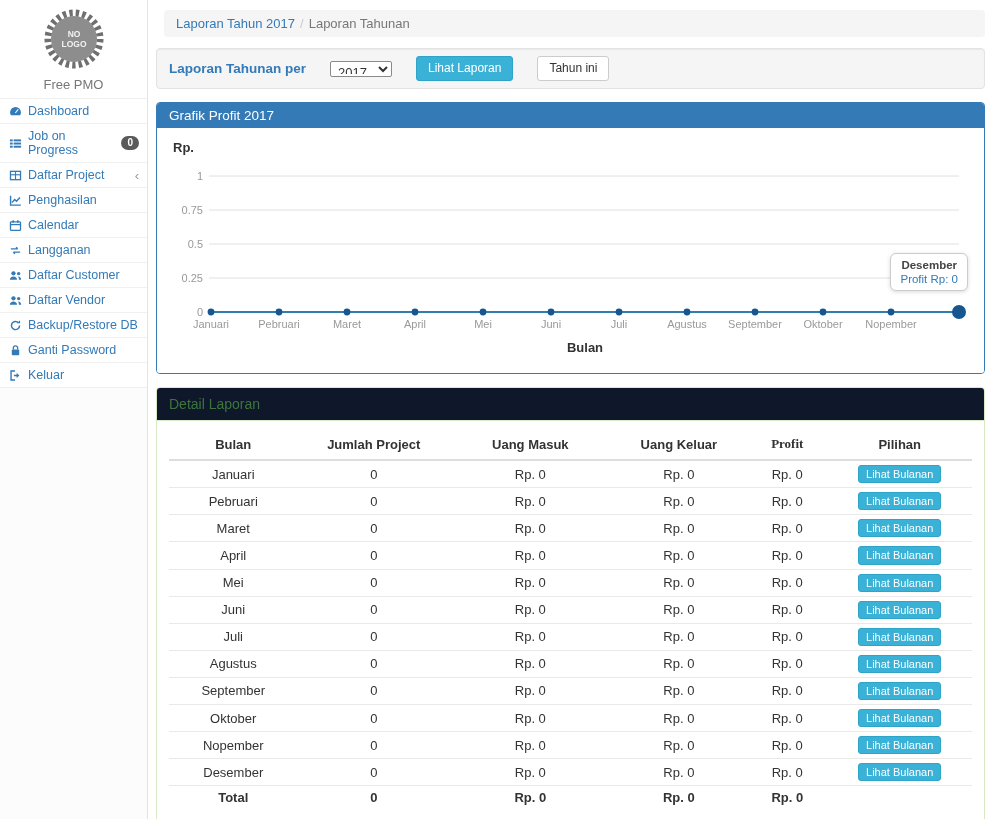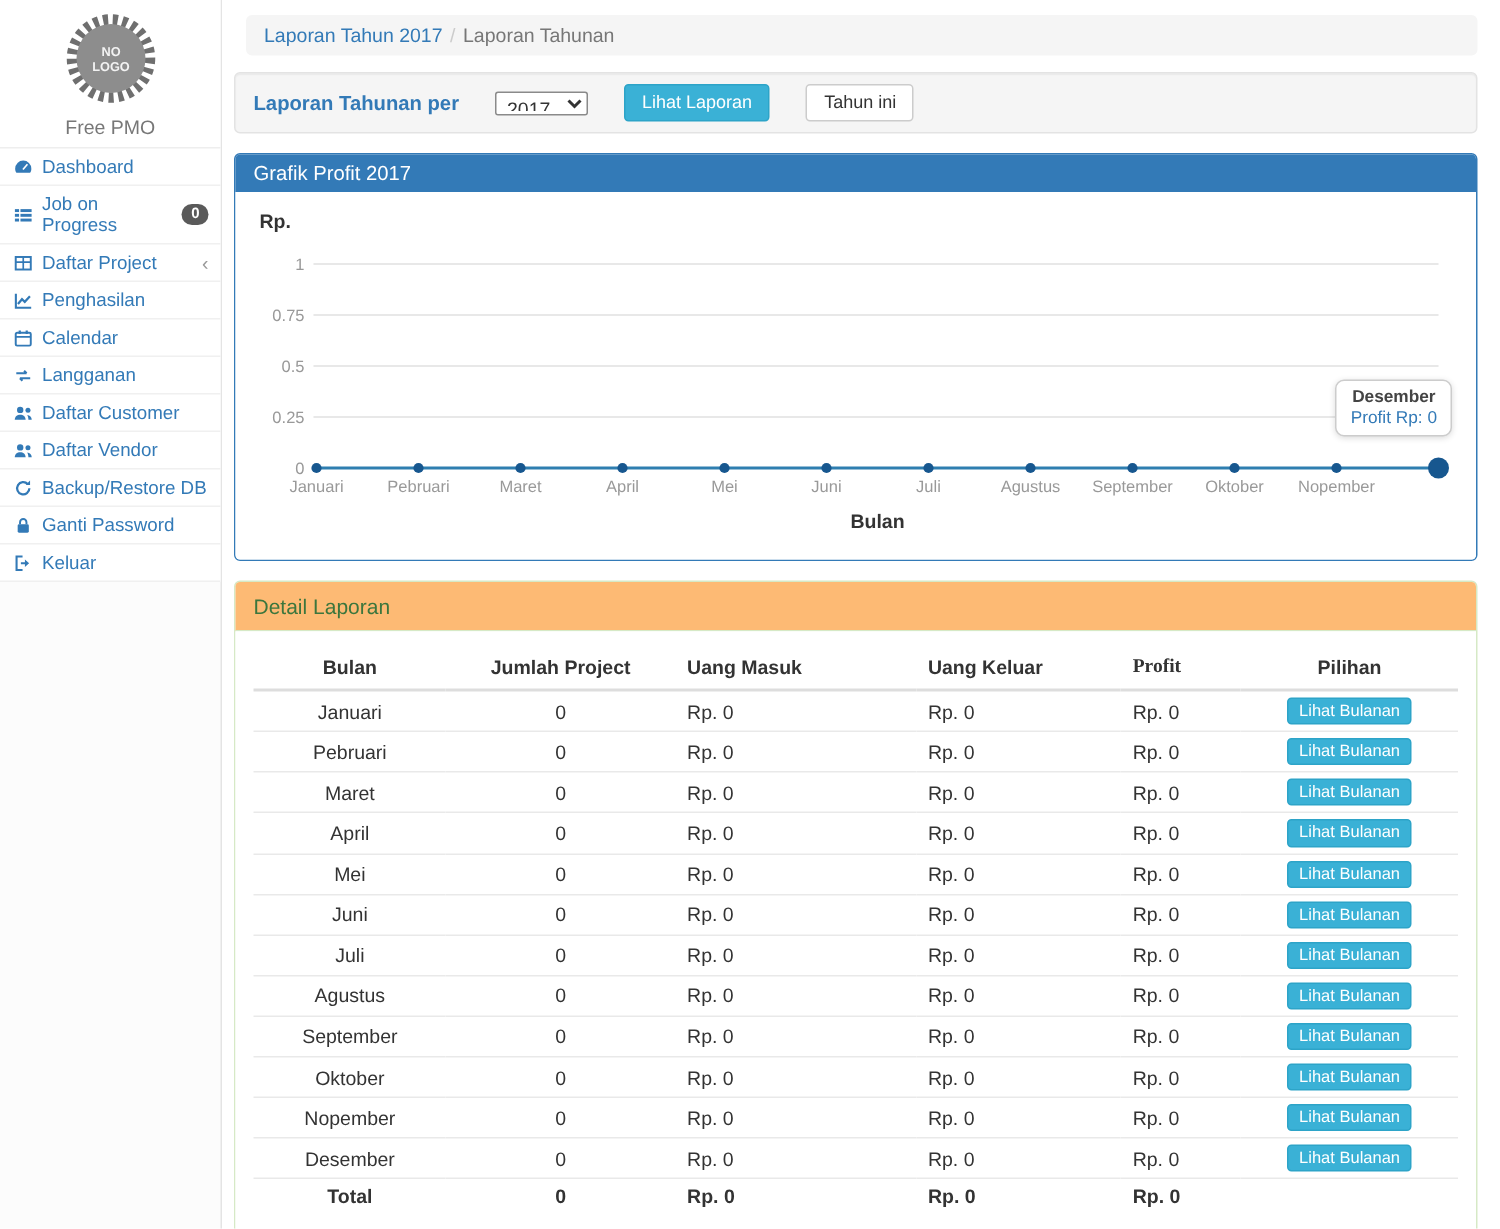--- a/index.html
+++ b/index.html
@@ -37,27 +37,27 @@
   .panel-primary { border:1px solid #337ab7; }
   .panel-primary > .panel-heading { background:#337ab7; color:#fff; padding:5px 12px; font-size:13.5px; border-radius:3px 3px 0 0; }
   .panel-primary > .panel-body { padding:8px 10px 6px; position:relative; background:#fff; border-radius:0 0 3px 3px; }
   .chart-tooltip { position:absolute; right:16px; top:125px; background:#fff; border:1px solid #ccc; border-radius:6px;
                    box-shadow:0 1px 4px rgba(0,0,0,.15); padding:5px 9px; text-align:center; z-index:5; }
   .chart-tooltip .tt-title { font-weight:bold; color:#444; font-size:11.5px; }
   .chart-tooltip .tt-value { color:#337ab7; font-size:11.5px; margin-top:2px; }
 
   
   .panel-success { border:1px solid #d6e9c6; }
-  .panel-success > .panel-heading { background:#fdba74; color:#3c763d; padding:8px 12px; font-size:14px; border-bottom:1px solid #d6e9c6; border-radius:3px 3px 0 0; }
+  .panel-success > .panel-heading { background:#0f172a; color:#3c763d; padding:8px 12px; font-size:14px; border-bottom:1px solid #d6e9c6; border-radius:3px 3px 0 0; }
   .panel-success > .panel-body { padding:8px 12px 16px; background:#fff; border-radius:0 0 3px 3px; }
   table.report { width:100%; border-collapse:collapse; font-size:13px; }
   table.report th { padding:7px 8px; border-bottom:2px solid #ddd; font-weight:bold; }
   table.report td { padding:4px 8px; border-top:1px solid #e9e9e9; }
   table.report tr:first-child td { border-top:none; }
-  .c-center { text-align:center; } .c-right { text-align:left; }
+  .c-center { text-align:center; } .c-right { text-align:center; }
   .btn-xs { font-size:11px; padding:2px 7px; border-radius:3px; }
   tr.total-row td { font-weight:bold; }
 
   .axis-text { fill:#999; font-size:11px; font-family:"Liberation Sans","DejaVu Sans",sans-serif; }
   .axis-title { fill:#333; font-size:13px; font-weight:bold; font-family:"Liberation Sans","DejaVu Sans",sans-serif; }
 </style>
 </head>
 <body>
 
 <div class="app">

